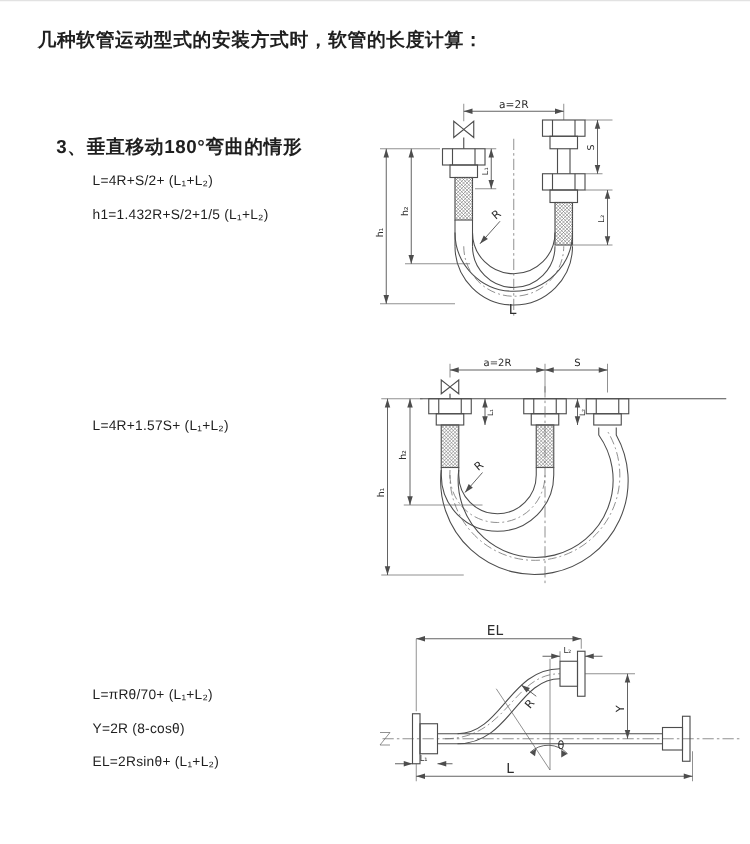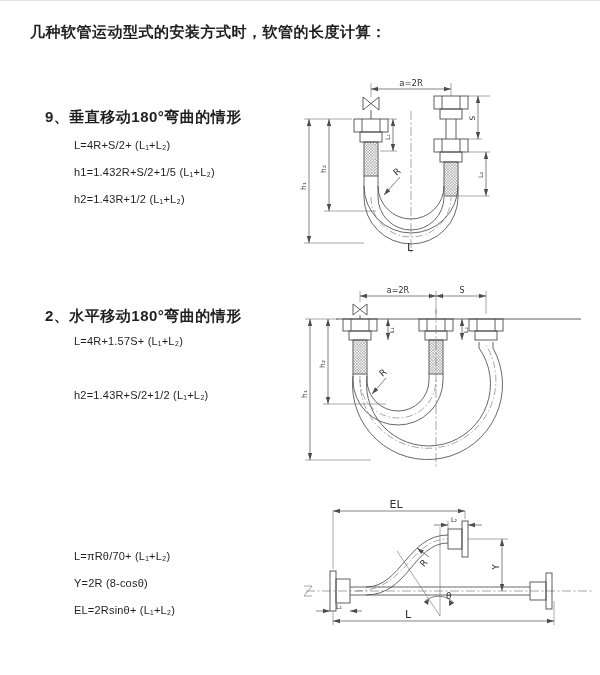--- a/index.html
+++ b/index.html
@@ -18,28 +18,25 @@
   .cl{fill:none;stroke:#6b6b6b;stroke-width:0.6;stroke-dasharray:9 2.5 2 2.5;}
   .clc{fill:none;stroke:#6b6b6b;stroke-width:0.6;stroke-dasharray:7 2.5 1.5 2.5;}
 </style>
 </head>
 <body>
 
 <div class="page">
 
   <div class="title">几种软管运动型式的安装方式时，软管的长度计算：</div>
 
-  <div class="sec-heading" style="left:45px;top:107px">9、垂直移动180°弯曲的情形</div>
+  <div class="sec-heading" style="left:45px;top:107px">3、垂直移动180°弯曲的情形</div>
   <div class="formula" style="left:74px;top:138px">L=4R+S/2+ (L₁+L₂)</div>
   <div class="formula" style="left:74px;top:165px">h1=1.432R+S/2+1/5 (L₁+L₂)</div>
-  <div class="formula" style="left:74px;top:192px">h2=1.43R+1/2 (L₁+L₂)</div>
-
-  <div class="sec-heading" style="left:45px;top:306px">2、水平移动180°弯曲的情形</div>
+
   <div class="formula" style="left:74px;top:334px">L=4R+1.57S+ (L₁+L₂)</div>
-  <div class="formula" style="left:74px;top:388px">h2=1.43R+S/2+1/2 (L₁+L₂)</div>
 
   <div class="formula" style="left:74px;top:549px">L=πRθ/70+ (L₁+L₂)</div>
   <div class="formula" style="left:74px;top:576px">Y=2R (8-cosθ)</div>
   <div class="formula" style="left:74px;top:603px">EL=2Rsinθ+ (L₁+L₂)</div>
 
   <svg class="diagram" style="left:296px;top:70px" width="300" height="192" viewBox="0 0 300 192">
     <g>
       <line class="dim" x1="75" y1="18" x2="155" y2="18"></line>
       <line class="ext" x1="75" y1="12" x2="75" y2="26"></line>
       <line class="ext" x1="155" y1="12" x2="155" y2="25"></line>

